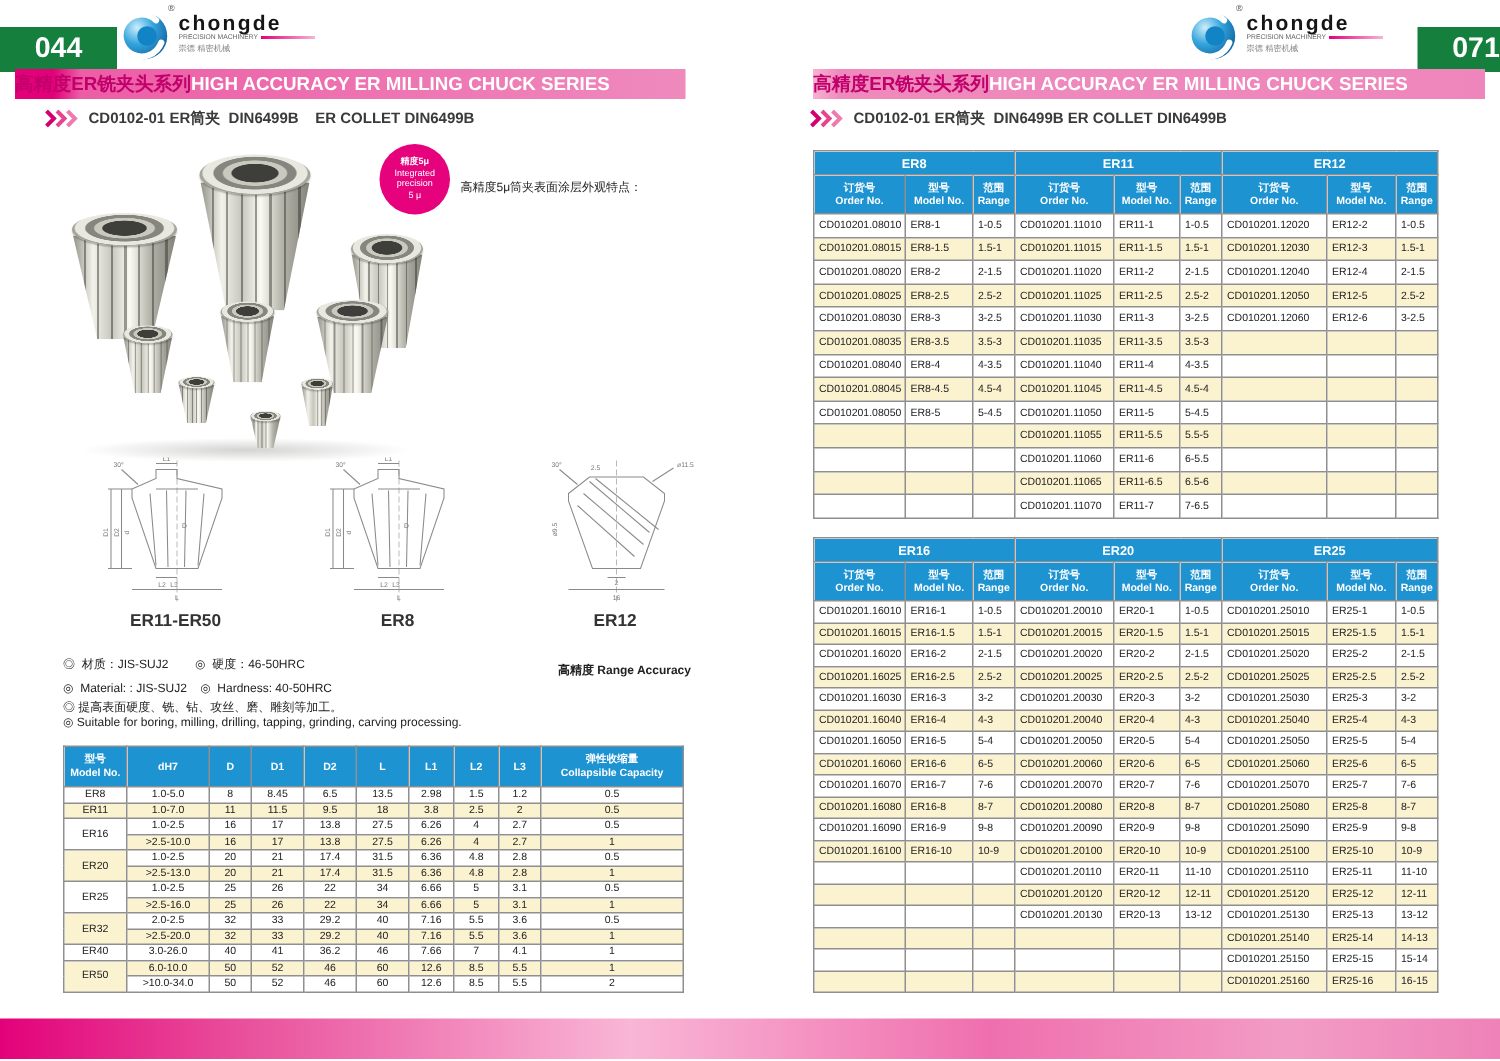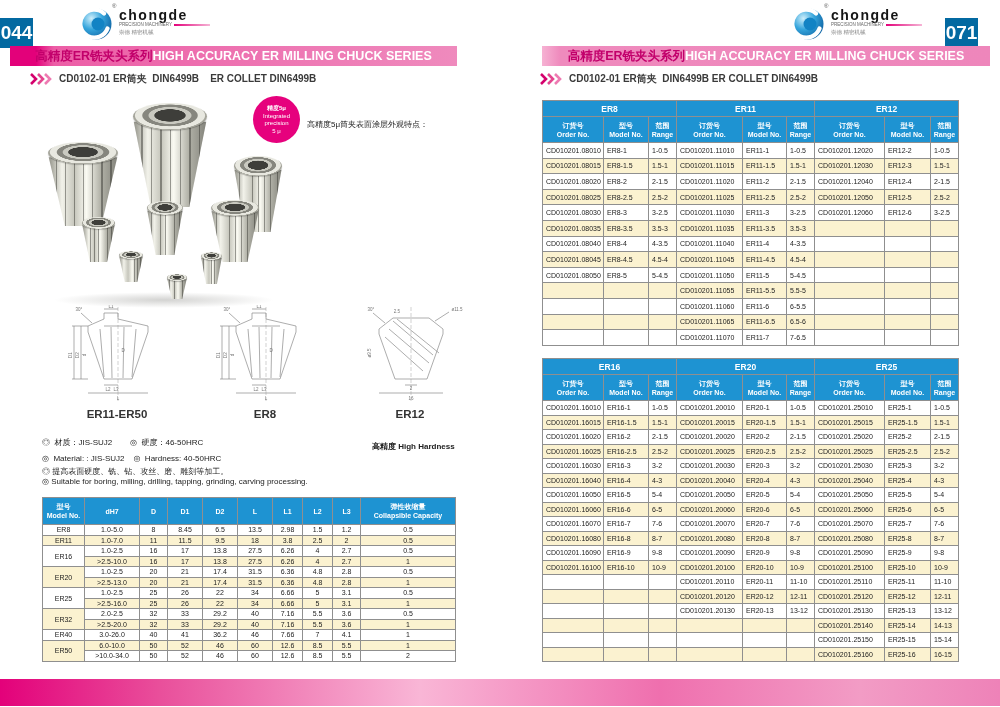--- a/index.html
+++ b/index.html
@@ -1,33 +1,33 @@
 <!DOCTYPE html>
 <html><head>
 <meta charset="utf-8">
 <style>
   html,body{margin:0;padding:0;background:#fff;}
   .canvas{position:relative;width:1000px;height:707px;background:#fff;overflow:hidden;
           font-family:"Liberation Sans",sans-serif;}
 
   
-  .pageno{position:absolute;top:18px;width:33px;height:30px;background:#0369a1;color:#fff;
+  .pageno{position:absolute;top:18px;width:78px;height:30px;background:#15803d;color:#fff;
           font-size:19px;font-weight:bold;text-align:center;line-height:30px;}
 
   
   .logo{position:absolute;display:flex;gap:4px;}
   .reg{position:absolute;left:34px;top:-1px;font-size:6px;color:#555;}
   .btext{padding-top:5px;}
   .bt1{font-size:14px;font-weight:bold;color:#151515;letter-spacing:1.5px;line-height:13px;}
   .bt2{font-size:4.5px;color:#666;display:flex;align-items:center;gap:2px;line-height:6px;}
   .pline{display:inline-block;width:36px;height:2px;background:linear-gradient(90deg,#e3017a,#f6b5d6);}
   .bt3{font-size:5.5px;color:#888;margin-top:1px;}
 
   
-  .titlebar{position:absolute;top:46px;height:20px;display:flex;align-items:center;justify-content:center;
+  .titlebar{position:absolute;top:46px;height:20px;display:flex;align-items:center;
             font-weight:bold;font-size:12.5px;white-space:nowrap;}
   .tbar-left{left:10px;width:447px;background:linear-gradient(90deg,#e3017a 0px,#e3017a 26px,#ec5ea6 44px,#ef8abd 100%);}
   .tbar-right{left:542px;width:448px;background:linear-gradient(90deg,#f6b2d3 0px,#ef8abd 18px,#ee86bb 100%);}
   .tcn{color:#c2006b;}
   .ten{color:#ffffff;}
 
   
   .subrow{position:absolute;top:71px;height:16px;display:flex;align-items:center;
           font-weight:bold;color:#3a3a3a;font-size:10px;}
   .subrow .txt{white-space:pre;}
@@ -272,21 +272,21 @@
       <text x="26" y="50" transform="rotate(-90 26 50)">ø9.5</text>
       <text x="66" y="97">16</text>
       <text x="66" y="87">2</text>
     </g>
   </svg>
 
   <div class="dlabel" style="left:62px;width:110px">ER11-ER50</div>
   <div class="dlabel" style="left:235px;width:60px">ER8</div>
   <div class="dlabel" style="left:370px;width:80px">ER12</div>
 
-  <div class="accnote">高精度 High Hardness</div>
+  <div class="accnote">高精度 Range Accuracy</div>
 
   <div class="note" style="top:437px">◎  材质：JIS-SUJ2        ◎  硬度：46-50HRC</div>
   <div class="note" style="top:454px">◎  Material: : JIS-SUJ2    ◎  Hardness: 40-50HRC</div>
   <div class="note" style="top:466px">◎ 提高表面硬度、铣、钻、攻丝、磨、雕刻等加工。</div>
   <div class="note" style="top:477px">◎ Suitable for boring, milling, drilling, tapping, grinding, carving processing.</div>
 
   <table class="dtab" id="dtab">
       <colgroup>
         <col style="width:42px">
         <col style="width:55px">

